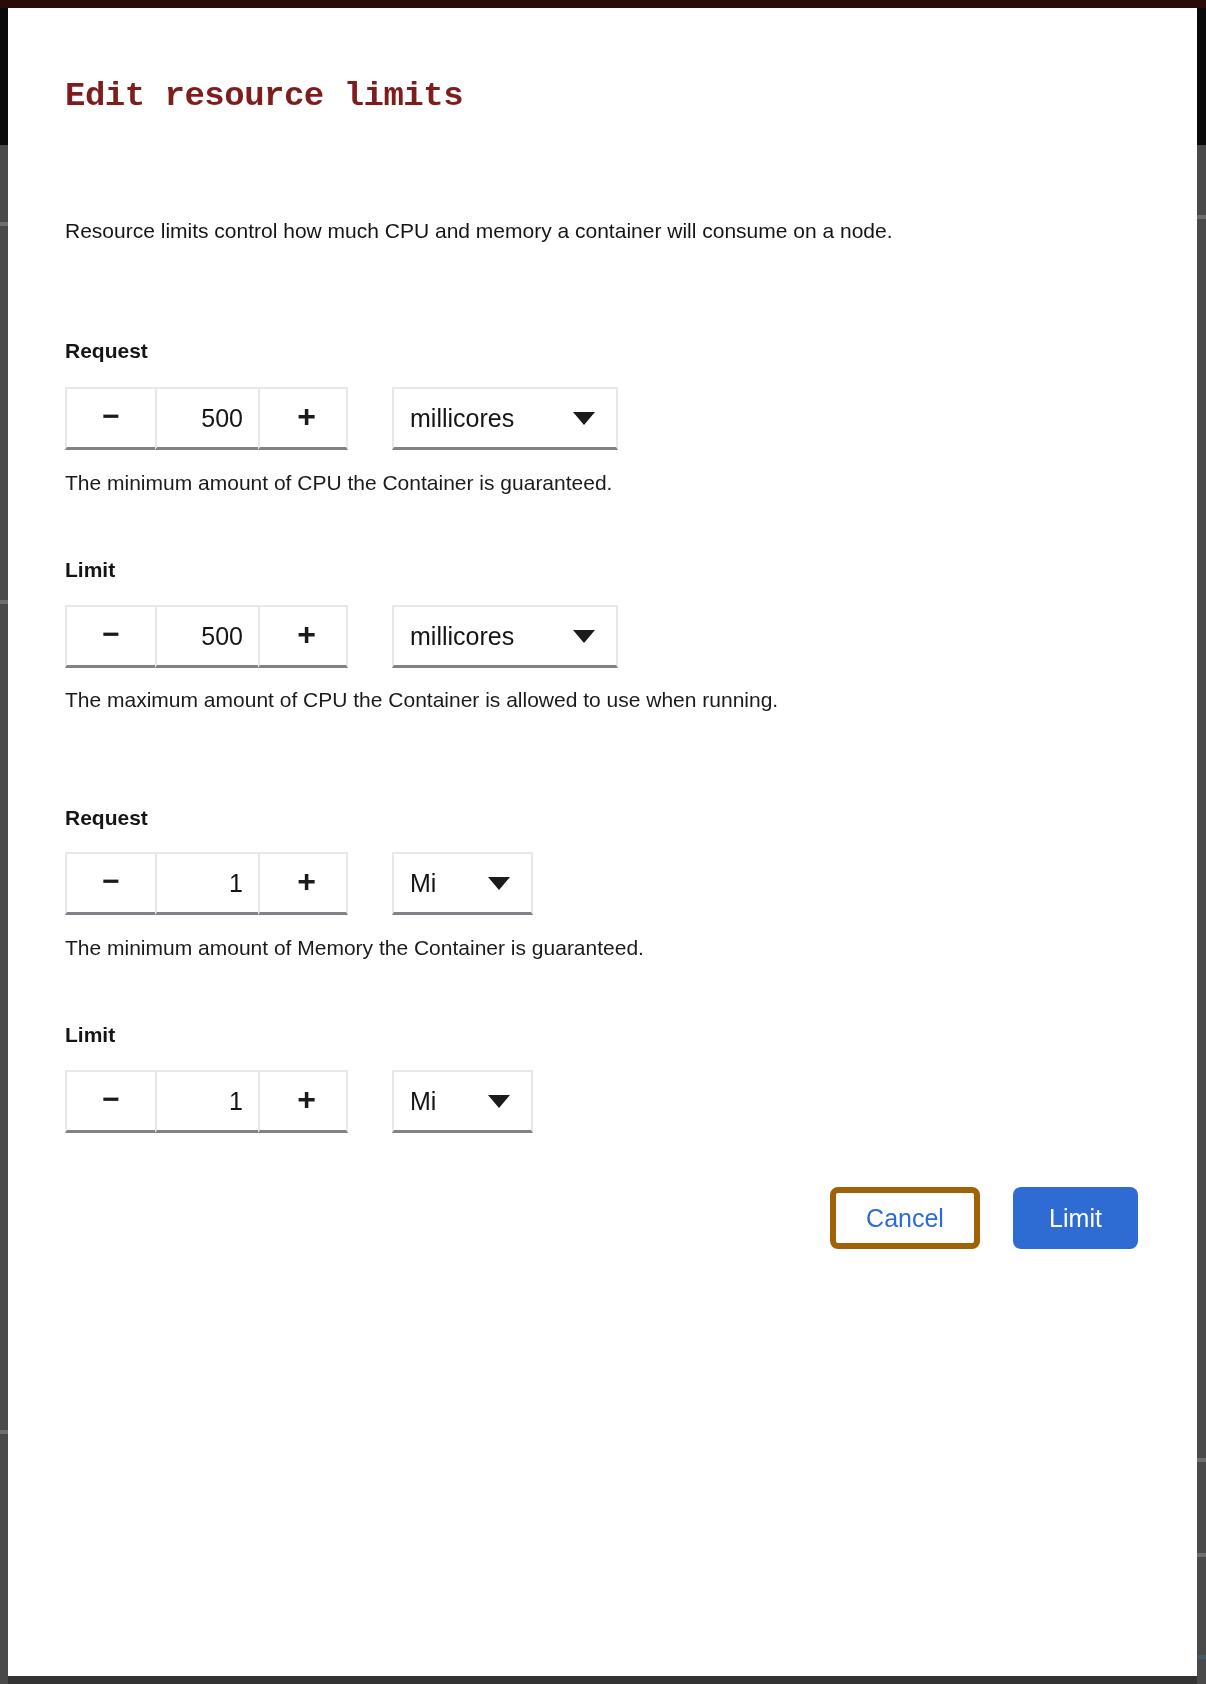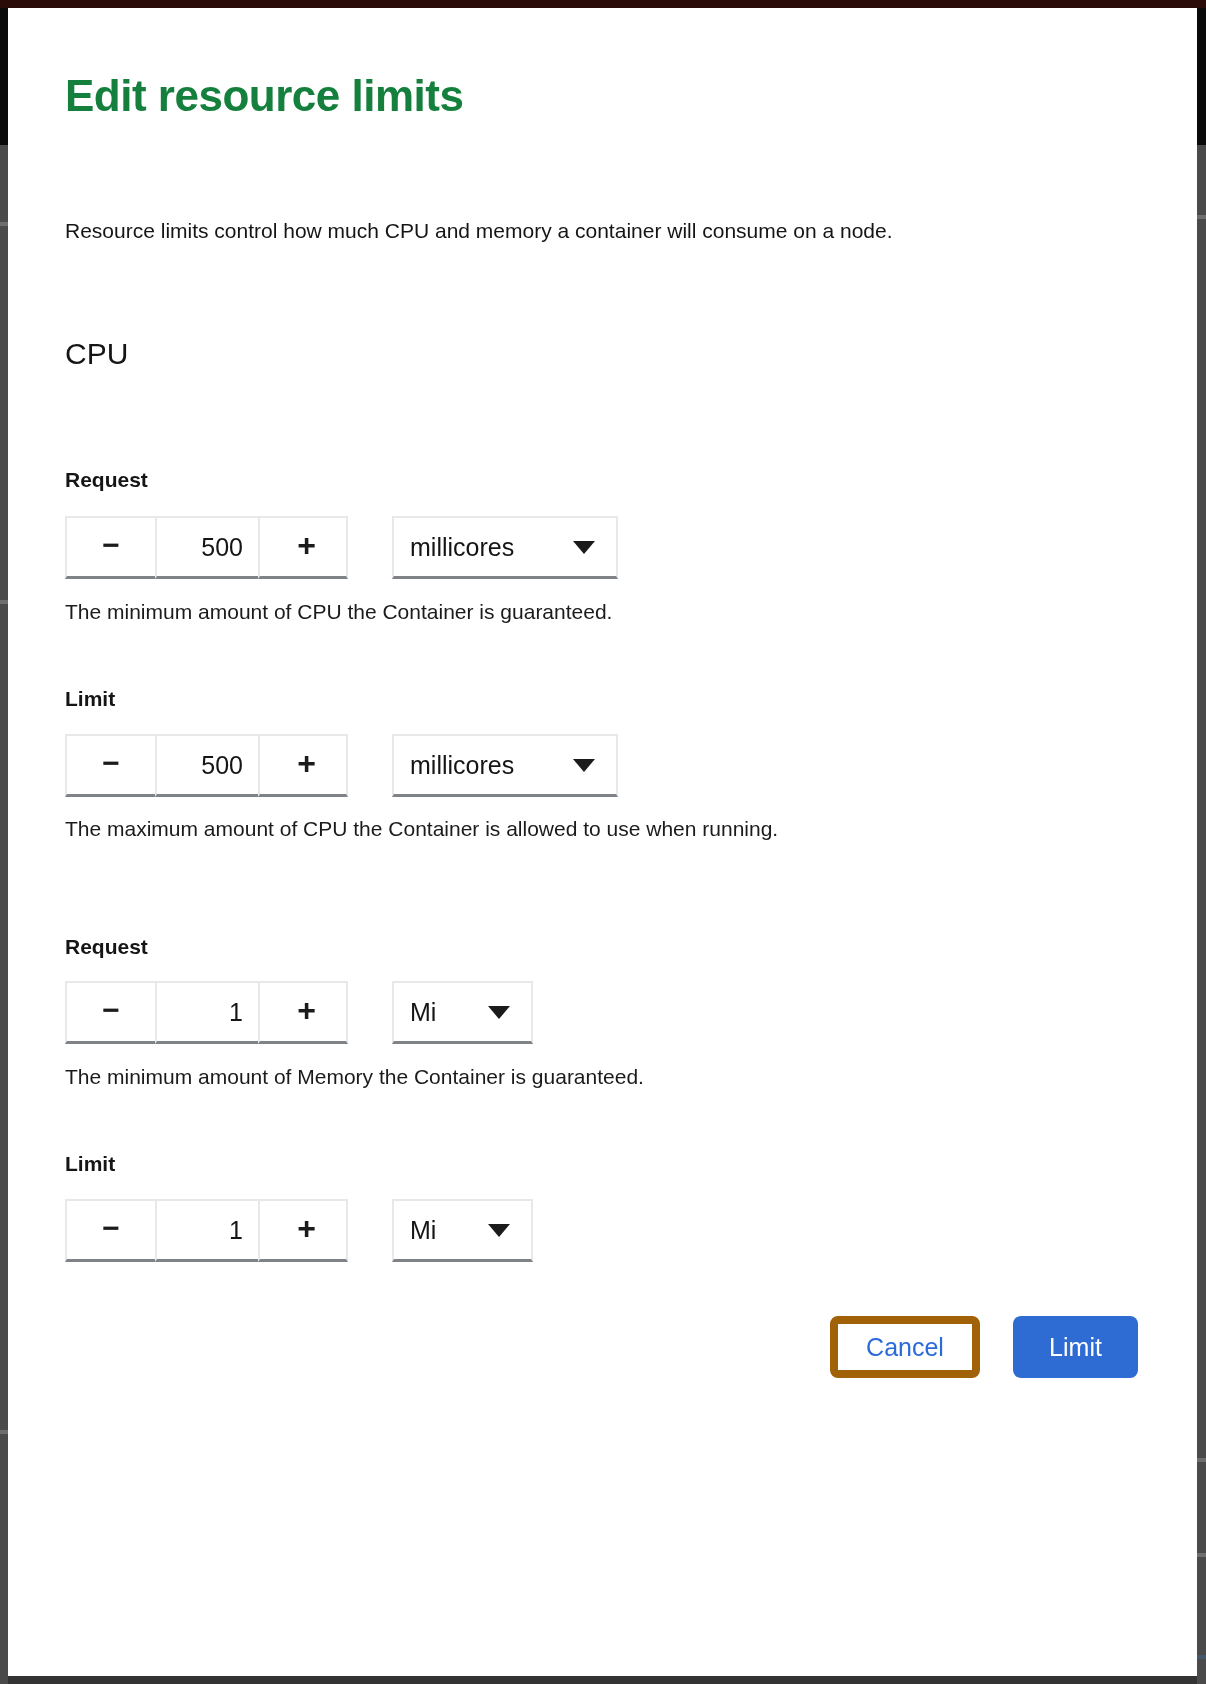--- a/index.html
+++ b/index.html
@@ -12,22 +12,22 @@
   .edge-right  { position:absolute; left:1197px; top:8px; width:9px; height:1676px; background:#4a4a4a; }
   .edge-bottom { position:absolute; left:8px; top:1676px; width:1189px; height:8px; background:#333333; }
   .edge-seg-black { position:absolute; top:0; left:0; width:100%; height:137px; background:#0a0a0a; }
   .hairline { position:absolute; left:0; width:100%; height:4px; background:#6e6e6e; }
   .hairline.blueish { background:#46586c; }
 
   
   .modal { position:absolute; left:8px; top:8px; width:1189px; height:1668px;
            background:#ffffff; padding:0 59px 0 57px; }
 
-  .modal-title { margin-top:64px; font-size:44px; line-height:48px; font-weight:700;
-                 letter-spacing:-0.5px; color:#15803d; }
+  .modal-title { margin-top:64px; font-size:34px; line-height:48px; font-weight:700;
+                 letter-spacing:-0.5px; color:#7f1d1d;font-family:Liberation Mono, monospace; }
 
   .modal-desc  { margin-top:97px; font-size:21px; line-height:27px; color:#151515; }
 
   .container-row { margin-top:48px; height:40px; display:flex; align-items:center; }
   .container-label { font-size:22px; }
   .container-badge { width:36px; height:36px; border-radius:50%; background:#2b9af3;
                      color:#ffffff; font-size:20px; font-weight:700; margin-left:18px;
                      display:inline-flex; align-items:center; justify-content:center; }
   .container-name { font-size:22px; margin-left:16px; }
 
@@ -63,21 +63,21 @@
                  border-right:11px solid transparent; border-top:13px solid #1b1b1b; }
 
   .help-text { font-size:21px; line-height:27px; color:#1b1b1b; }
   .help-1 { margin-top:19px; } .help-2 { margin-top:18px; }
   .help-3 { margin-top:19px; } .help-4 { margin-top:20px; }
 
   .footer { margin-top:54px; display:flex; justify-content:flex-end; gap:33px; }
   .btn { height:62px; border-radius:8px; font-size:25px; cursor:pointer;
          font-family:"Liberation Sans", sans-serif;
          display:inline-flex; align-items:center; justify-content:center; }
-  .btn-cancel { width:150px; background:#ffffff; border:8px solid #a16207; color:#2b6bd9; }
+  .btn-cancel { width:150px; background:#ffffff; border:6px solid #a16207; color:#2b6bd9; }
   .btn-save   { width:125px; background:#2e6bd3; border:none; color:#ffffff; }
 </style>
 </head>
 <body>
 
 <div class="edge-top"></div>
 <div class="edge-left">
   <div class="edge-seg-black"></div>
   <div class="hairline" style="top:214px"></div>
   <div class="hairline" style="top:592px"></div>
@@ -92,21 +92,20 @@
 </div>
 <div class="edge-bottom"></div>
 
 <div class="modal">
 
   <h1 class="modal-title">Edit resource limits</h1>
 
   <p class="modal-desc">Resource limits control how much CPU and memory a container will consume on a node.</p>
 
 
-  <h2 class="section-heading heading-cpu">CPU</h2>
 
   <div class="field-label lbl-1">Request</div>
   <div class="input-row row-tight">
     <div class="num-group">
       <button class="seg seg-minus">−</button>
       <input class="seg seg-value" readonly="" value="500" style="">
       <button class="seg seg-plus">+</button>
     </div>
     <div class="unit-select unit-wide">
       <span class="unit-label">millicores</span>

